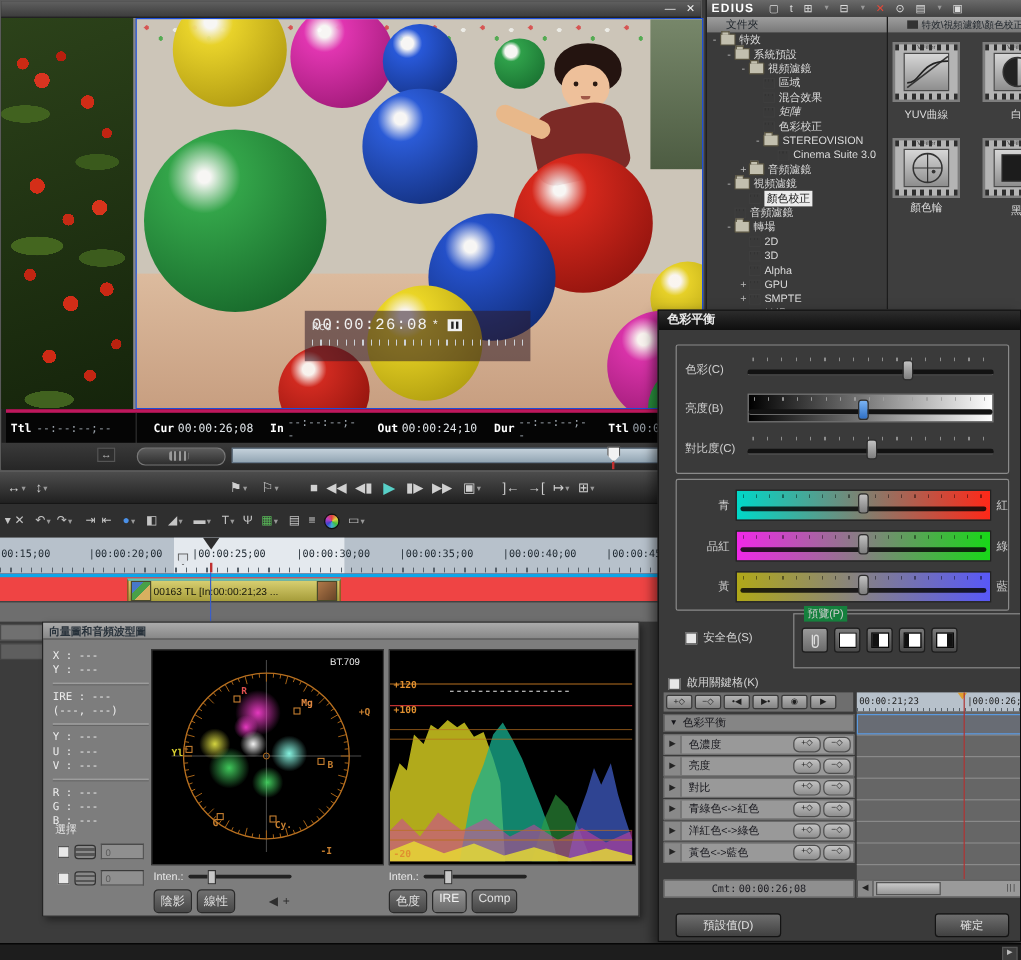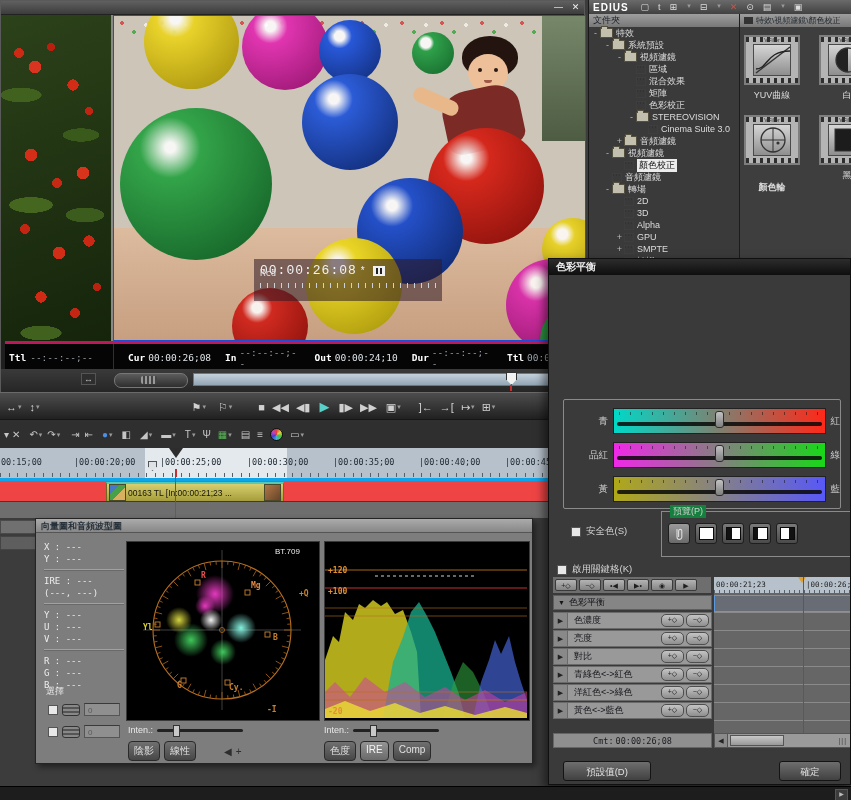--- a/index.html
+++ b/index.html
@@ -123,21 +123,21 @@
   .sbtn.active{background:linear-gradient(#949494,#6a6a6a);color:#f4f4f4}
   #snav{position:absolute;left:188px;top:227px;color:#2e2e2e;font-size:10px;letter-spacing:4px}
 
   
   #palette{position:absolute;left:588px;top:0;width:263px;height:258px;background:#3e3e3e;overflow:hidden;border-left:1px solid #1a1a1a}
   #phdr{position:absolute;left:0;top:0;width:100%;height:14px;background:linear-gradient(#6a6a6a,#414141);display:flex;align-items:center;gap:6px;padding-left:4px;box-sizing:border-box}
   #phdr .logo{font-weight:bold;font-size:10px;color:#fff;letter-spacing:1px}
   #phdr .hic{font-size:9px;color:#ddd;cursor:default}
   #phdr .hic.red{color:#e84838;font-weight:bold}
   #ptree{position:absolute;left:0;top:14px;width:150px;bottom:0;background:#3a3a3a;border-right:1px solid #1c1c1c;overflow:hidden}
-  .panehdr{height:13px;background:linear-gradient(#9e9e9e,#787878);color:#20262c;font-size:9px;line-height:13px;padding-left:4px;display:flex;align-items:center;gap:3px}
+  .panehdr{height:13px;background:linear-gradient(#9e9e9e,#787878);color:#20262c;font-size:9px;line-height:13px;padding-left:16px;display:flex;align-items:center;gap:3px}
   .titem{height:12px;display:flex;align-items:center;font-size:9px;color:#dcdcdc;white-space:nowrap;cursor:default}
   .texp{width:9px;text-align:center;color:#b8b8b8;font-size:9px;flex:0 0 9px}
   .i-folder{flex:0 0 11px;width:11px;height:8px;background:#c2bfae;border:1px solid #55503e;border-radius:1px;margin-right:3px;position:relative}
   .i-folder:before{content:"";position:absolute;left:0;top:-3px;width:5px;height:2px;background:#c2bfae;border:1px solid #55503e;border-bottom:none}
   .i-film{flex:0 0 10px;width:10px;height:9px;background:linear-gradient(#aaa,#777);border:1px solid #3e3e3e;margin-right:3px;box-sizing:border-box;
     background-image:repeating-linear-gradient(90deg,#333 0 1px,transparent 1px 3px);background-size:100% 2px;background-repeat:repeat-x;background-position:0 0,0 100%}
   .titem .tsel{background:#ececec;color:#111;padding:0 2px}
   #pgrid{position:absolute;left:151px;top:14px;right:0;bottom:0;overflow:hidden}
   #pgrid .bc{font-size:8px;overflow:hidden;white-space:nowrap}
   .fthumb{position:absolute;width:56px;height:50px;background:#b4b4b4;border:2px solid #7e7e7e;box-sizing:border-box}
@@ -616,21 +616,21 @@
           <div class="titem" style="padding-left: 38px;">
             <span class="texp"></span>
             <span class="i-film"></span>
             <span>區域</span>
           </div>
           <div class="titem" style="padding-left: 38px;">
             <span class="texp"></span>
             <span class="i-film"></span>
             <span>混合效果</span>
           </div>
-          <div class="titem" style="padding-left: 38px;">
+          <div class="titem" style="padding-left: 38px; font-style: italic;">
             <span class="texp"></span>
             <span class="i-film"></span>
             <span>矩陣</span>
           </div>
           <div class="titem" style="padding-left: 38px;">
             <span class="texp"></span>
             <span class="i-film"></span>
             <span>色彩校正</span>
           </div>
           <div class="titem" style="padding-left: 38px;">
@@ -730,37 +730,63 @@
             <div class="sprk top"></div>
             <div class="sprk bot"></div>
             <div class="inner"><svg width="38" height="30">
                 <circle cx="19" cy="15" r="12" fill="none" stroke="#333" stroke-width="1.3"></circle>
                 <line x1="7" y1="15" x2="31" y2="15" stroke="#333"></line>
                 <line x1="19" y1="3" x2="19" y2="27" stroke="#333"></line>
                 <circle cx="24" cy="18" r="1.6" fill="#333"></circle>
               </svg></div>
             <div class="vtag">V.Filter</div>
           </div>
-          <div class="flab" style="left: 4px; top: 154px; font-weight: bold;">顏色輪</div>
+          <div class="flab" style="left: 4px; top: 140px;">顏色輪</div>
           <div class="fthumb" style="left: 79px; top: 88px;">
             <div class="sprk top"></div>
             <div class="sprk bot"></div>
             <div class="inner"><svg width="38" height="30">
                 <rect x="6" y="4" width="26" height="22" fill="#1c1c1c" stroke="#333"></rect>
               </svg></div>
             <div class="vtag">V.Filter</div>
           </div>
           <div class="flab" style="left: 79px; top: 142px;">黑</div>
         </div>
     </div>
   </div>
 
   <div id="dialog">
     <div id="dtitle">色彩平衡</div>
 
+    <div id="grp1" class="grp">
+      <div class="drow" style="top:5px">
+        <span class="slab">色彩(C)</span>
+        <div class="strack">
+          <div class="ticks"></div>
+            <div class="bar"></div>
+          <div class="sth" style="left: 65%;"></div>
+        </div>
+      </div>
+      <div class="drow" style="top:37px">
+        <span class="slab">亮度(B)</span>
+        <div class="strack grad">
+          <div class="ticks"></div>
+            <div class="bar"></div>
+          <div class="sth blue" style="left: 47%;"></div>
+        </div>
+      </div>
+      <div class="drow" style="top:71px">
+        <span class="slab">對比度(C)</span>
+        <div class="strack">
+          <div class="ticks"></div>
+            <div class="bar"></div>
+          <div class="sth" style="left: 50%;"></div>
+        </div>
+      </div>
+    </div>
 
     <div id="grp2" class="grp">
         <div class="crow" style="top: 6px;">
           <span class="clab">青</span>
           <div class="cstrip" style="background: linear-gradient(90deg, rgb(0, 216, 200), rgb(255, 40, 24));">
             <div class="ticks"></div>
             <div class="bar"></div>
             <div class="sth" style="left: 50%; top: 2px;"></div>
           </div>
           <span class="crlab">紅</span>

